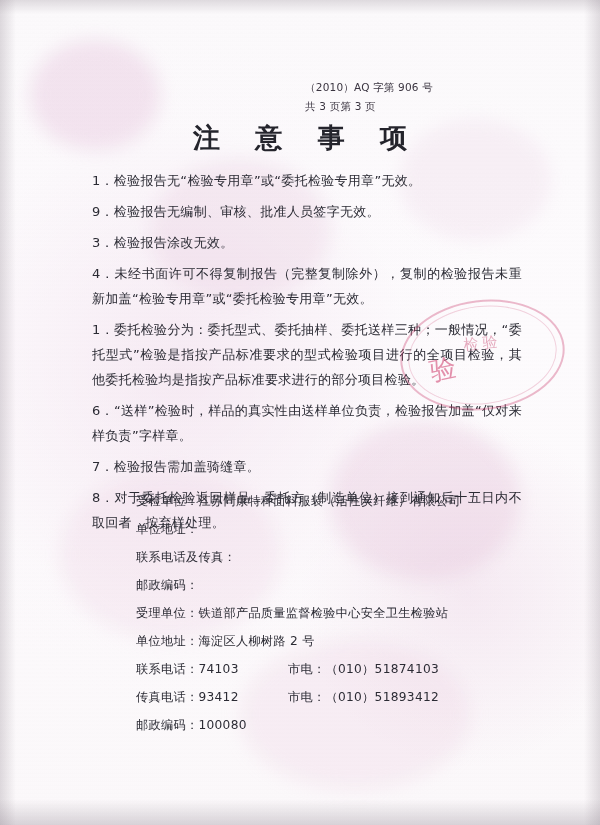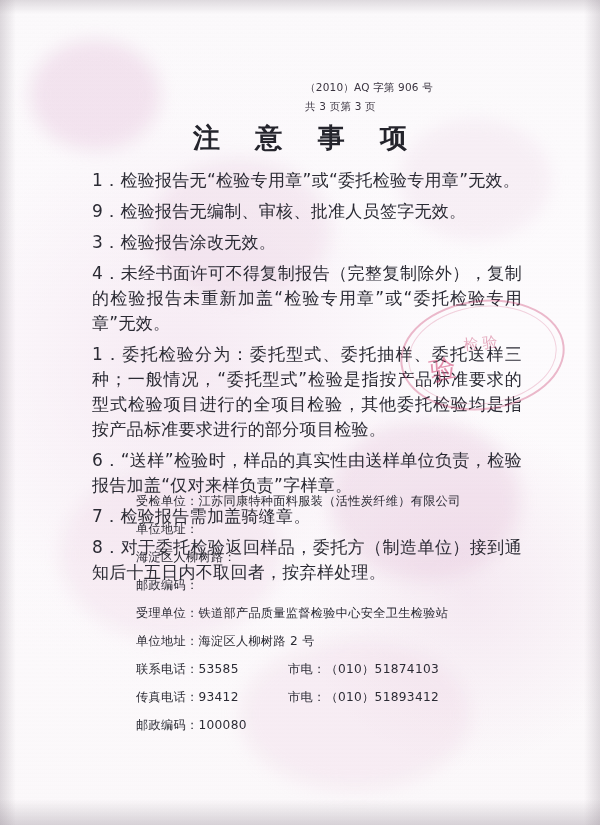--- a/index.html
+++ b/index.html
@@ -82,21 +82,21 @@
     color: #24242c;
   }
 
   .clauses {
     position: absolute;
     left: 92px;
     top: 168px;
     width: 430px;
   }
   .clause {
-    font-size: 17px;
+    font-size: 13px;
     line-height: 25px;
     color: #2b2b34;
     margin-bottom: 6px;
     text-align: justify;
     letter-spacing: 0.3px;
   }
 
   .fields {
     position: absolute;
     left: 100px;
@@ -211,34 +211,34 @@
     </div>
 
     <div class="fields">
       <div class="field-row">
         <span class="lbl">受检单位：</span><span class="val">江苏同康特种面料服装（活性炭纤维）有限公司</span>
       </div>
       <div class="field-row">
         <span class="lbl">单位地址：</span><span class="val"></span>
       </div>
       <div class="field-row">
-        <span class="lbl">海淀区人柳树路：</span><span class="val"></span>
+        <span class="lbl">联系电话及传真：</span><span class="val"></span>
       </div>
       <div class="field-row">
         <span class="lbl">邮政编码：</span><span class="val"></span>
       </div>
       <div class="field-row">
         <span class="lbl">受理单位：</span><span class="val">铁道部产品质量监督检验中心安全卫生检验站</span>
       </div>
       <div class="field-row">
         <span class="lbl">单位地址：</span><span class="val">海淀区人柳树路 2 号</span>
       </div>
 
       <div class="field-row">
-        <span class="col2"><span class="lbl">联系电话：</span><span class="val">53585</span></span><span class="lbl">市电：</span><span class="val">（010）51874103</span>
+        <span class="col2"><span class="lbl">联系电话：</span><span class="val">74103</span></span><span class="lbl">市电：</span><span class="val">（010）51874103</span>
       </div>
       <div class="field-row">
         <span class="col2"><span class="lbl">传真电话：</span><span class="val">93412</span></span><span class="lbl">市电：</span><span class="val">（010）51893412</span>
       </div>
       <div class="field-row">
         <span class="lbl">邮政编码：</span><span class="val">100080</span>
       </div>
     </div>
 
   </div>

